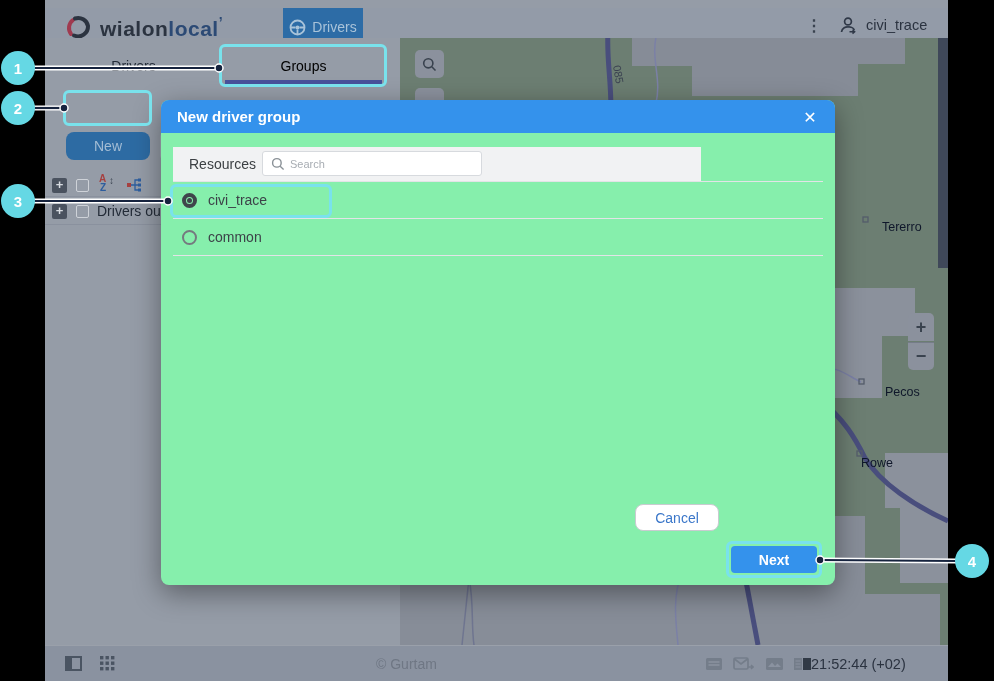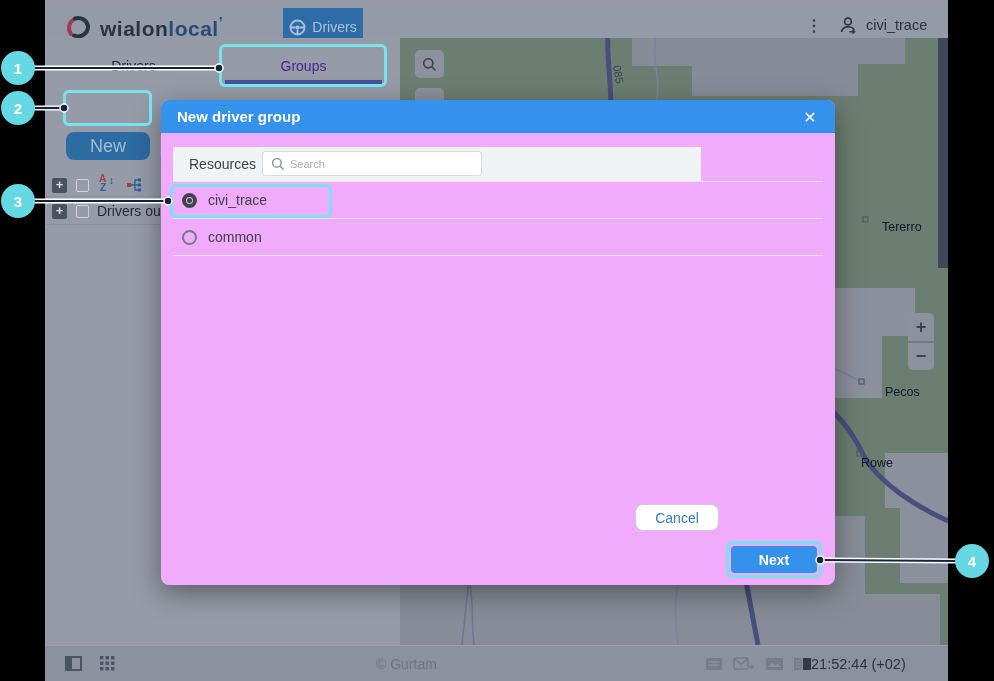--- a/index.html
+++ b/index.html
@@ -16,23 +16,23 @@
   .logo-w { color:#2b3340; } .logo-l { color:#2c4a75; } .logo-apo { color:#2c4a75; font-size:14px; vertical-align:9px; }
   #drivers-tab { position:absolute; left:238px; top:0; width:80px; height:38px; background:#2d6ca6; color:#a9c3d9; display:flex; align-items:center; justify-content:center; gap:6px; font-size:14px; }
   #kebab { position:absolute; left:760px; top:8px; width:18px; height:22px; color:#3a4350; font-size:16px; font-weight:bold; text-align:center; }
   #user-box { position:absolute; left:793px; top:7px; display:flex; align-items:center; gap:8px; color:#2b3340; font-size:14.5px; }
 
   
   #left-panel { position:absolute; left:0; top:38px; width:355px; height:607px; background:#959ca7; }
   #tabs-row { position:absolute; left:0; top:5px; width:355px; height:45px; display:flex; }
   .panel-tab { height:45px; display:flex; align-items:center; justify-content:center; font-size:14px; }
   #tab-drivers { width:177px; color:#242c38; }
-  #tab-groups { width:163px; color:#4c1d95; position:relative; }
+  #tab-groups { width:163px; color:#000000; position:relative; }
   #groups-underline { position:absolute; left:3px; bottom:3px; width:157px; height:5px; background:#47529b; }
-  #new-button { position:absolute; left:21px; top:94px; width:84px; height:28px; background:#2d6ba3; color:#a2bcd4; border:none; border-radius:8px; font-size:18px; font-family:inherit; }
+  #new-button { position:absolute; left:21px; top:94px; width:84px; height:28px; background:#2d6ba3; color:#a2bcd4; border:none; border-radius:8px; font-size:14px; font-family:inherit; }
   .ghost-button { position:absolute; top:94px; width:99px; height:28px; border:1.5px solid #a4abb6; border-radius:4px; background:transparent; }
   #ghost1 { left:115px; } #ghost2 { left:223px; }
   .panel-row { position:absolute; left:0; width:355px; height:26px; display:flex; align-items:center; }
   #icons-row { top:134px; } #drv-row { top:160px; }
   .plus-sq { width:15px; height:15px; margin-left:7px; background:#4a525f; color:#d7dbe1; border-radius:2px; font-size:13px; font-weight:bold; line-height:13px; text-align:center; }
   .chk { width:13px; height:13px; margin-left:9px; border:1.5px solid #ced2d8; border-radius:2px; background:transparent; }
   #az-icon { position:relative; width:18px; height:20px; margin-left:10px; font-weight:bold; }
   #az-icon .a { position:absolute; left:0; top:-2px; color:#a64040; font-size:10px; }
   #az-icon .z { position:absolute; left:1px; top:7px; color:#2d5d9e; font-size:10px; }
   #az-icon .ar { position:absolute; left:10px; top:0px; color:#3a4350; font-size:10px; }
@@ -53,21 +53,21 @@
   
   #bottombar { position:absolute; left:0; top:645px; width:903px; height:36px; background:#8a92a0; border-top:1px solid #9aa0aa; }
   #panel-toggle { position:absolute; left:20px; top:10px; width:17px; height:15px; border:2px solid #4a5462; }
   #panel-toggle i { display:block; width:5px; height:100%; background:#4a5462; }
   #grid-icon { position:absolute; left:55px; top:10px; }
   #copyright { position:absolute; left:331px; top:10px; color:#6f7784; font-size:14px; }
   .bb-ic { position:absolute; top:10px; }
   #clock { position:absolute; left:766px; top:10px; color:#2b3340; font-size:14.5px; }
 
   
-  #modal { position:absolute; left:161px; top:100px; width:674px; height:485px; background:#f0abfc; border-radius:8px; box-shadow:0 8px 28px rgba(0,0,0,.4); z-index:10; }
+  #modal { position:absolute; left:161px; top:100px; width:674px; height:485px; background:#86efac; border-radius:8px; box-shadow:0 8px 28px rgba(0,0,0,.4); z-index:10; }
   #modal-header { position:absolute; left:0; top:0; width:674px; height:33px; background:#3492ec; border-radius:8px 8px 0 0; display:flex; align-items:center; }
   #modal-title { color:#fff; font-size:15px; font-weight:bold; margin-left:16px; }
   #modal-close { position:absolute; right:12px; top:4px; width:26px; height:26px; background:none; border:none; color:#fff; font-size:16px; }
   #res-bar { position:absolute; left:12px; top:47px; width:528px; height:34px; background:#f1f2f3; display:flex; align-items:center; }
   #res-label { margin-left:16px; color:#3c4043; font-size:14px; }
   #search-wrap { position:absolute; left:89px; top:4px; width:220px; height:25px; background:#fff; border:1px solid #d7dade; border-radius:3px; display:flex; align-items:center; }
   #search-input { border:none; outline:none; width:180px; font-size:11px; color:#3c4043; font-family:Liberation Sans, sans-serif; background:transparent; }
   #search-input::placeholder { color:#a8adb3; }
   #opt-list { position:absolute; left:12px; top:81px; width:650px; border-top:1px solid #e2e4e7; }
   .opt-row { position:relative; height:37px; border-bottom:1px solid #e2e4e7; display:flex; align-items:center; }

